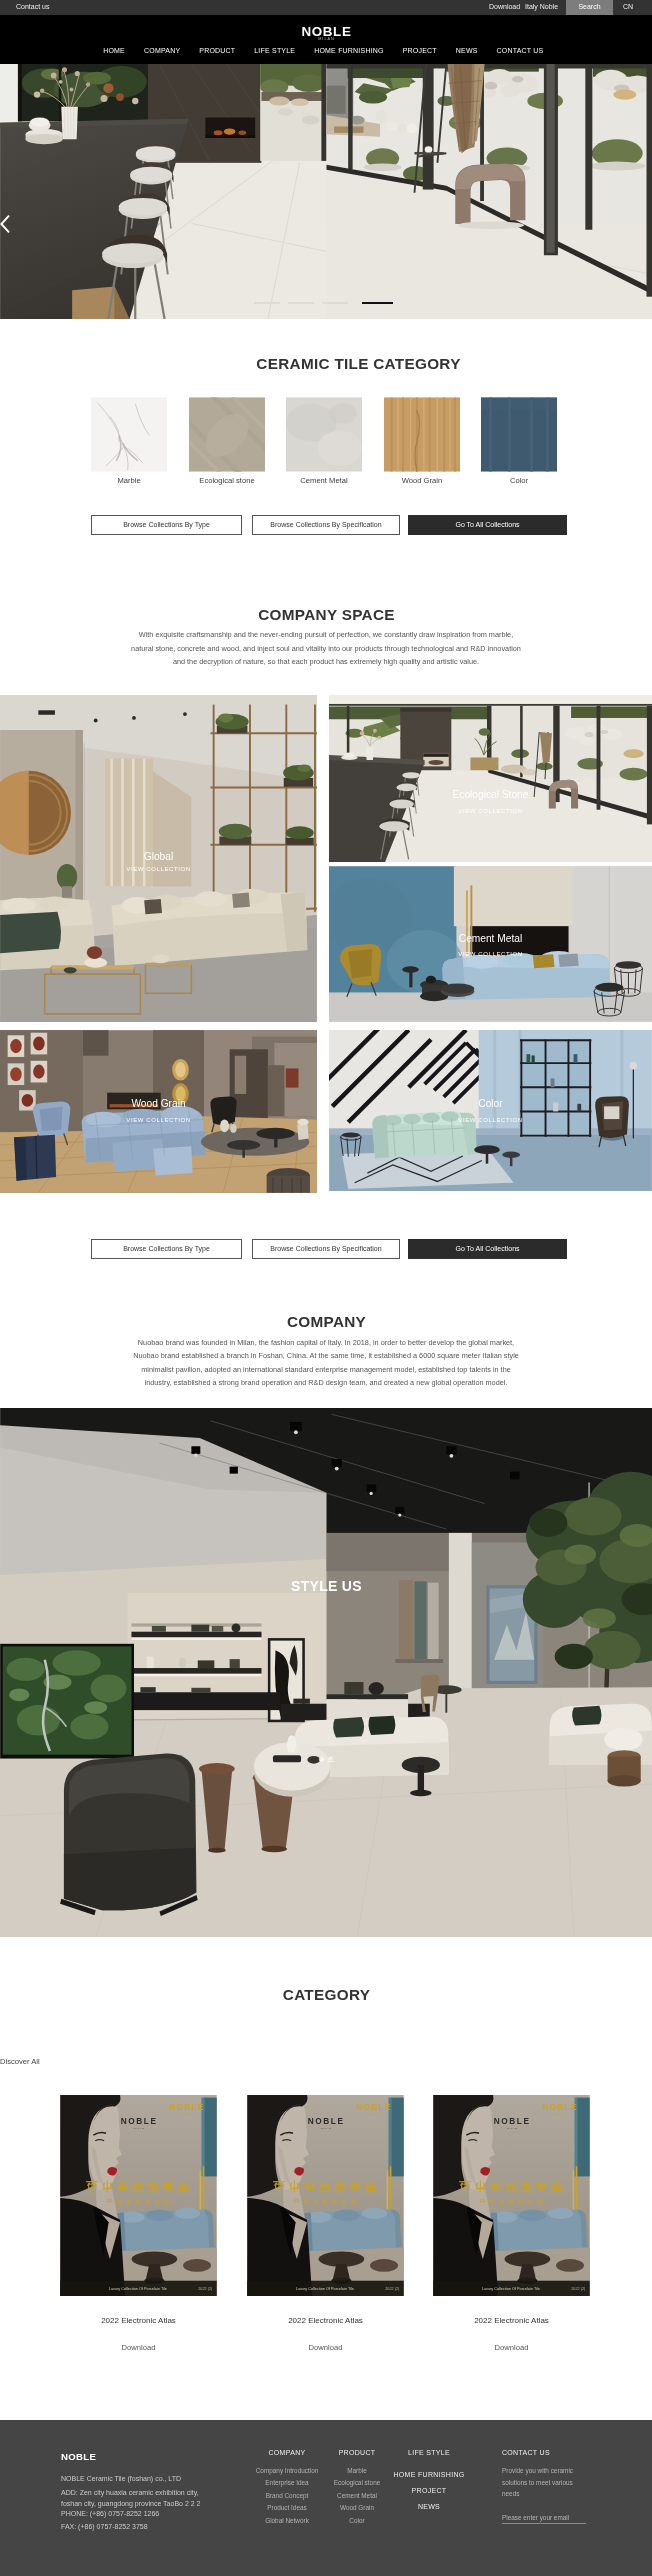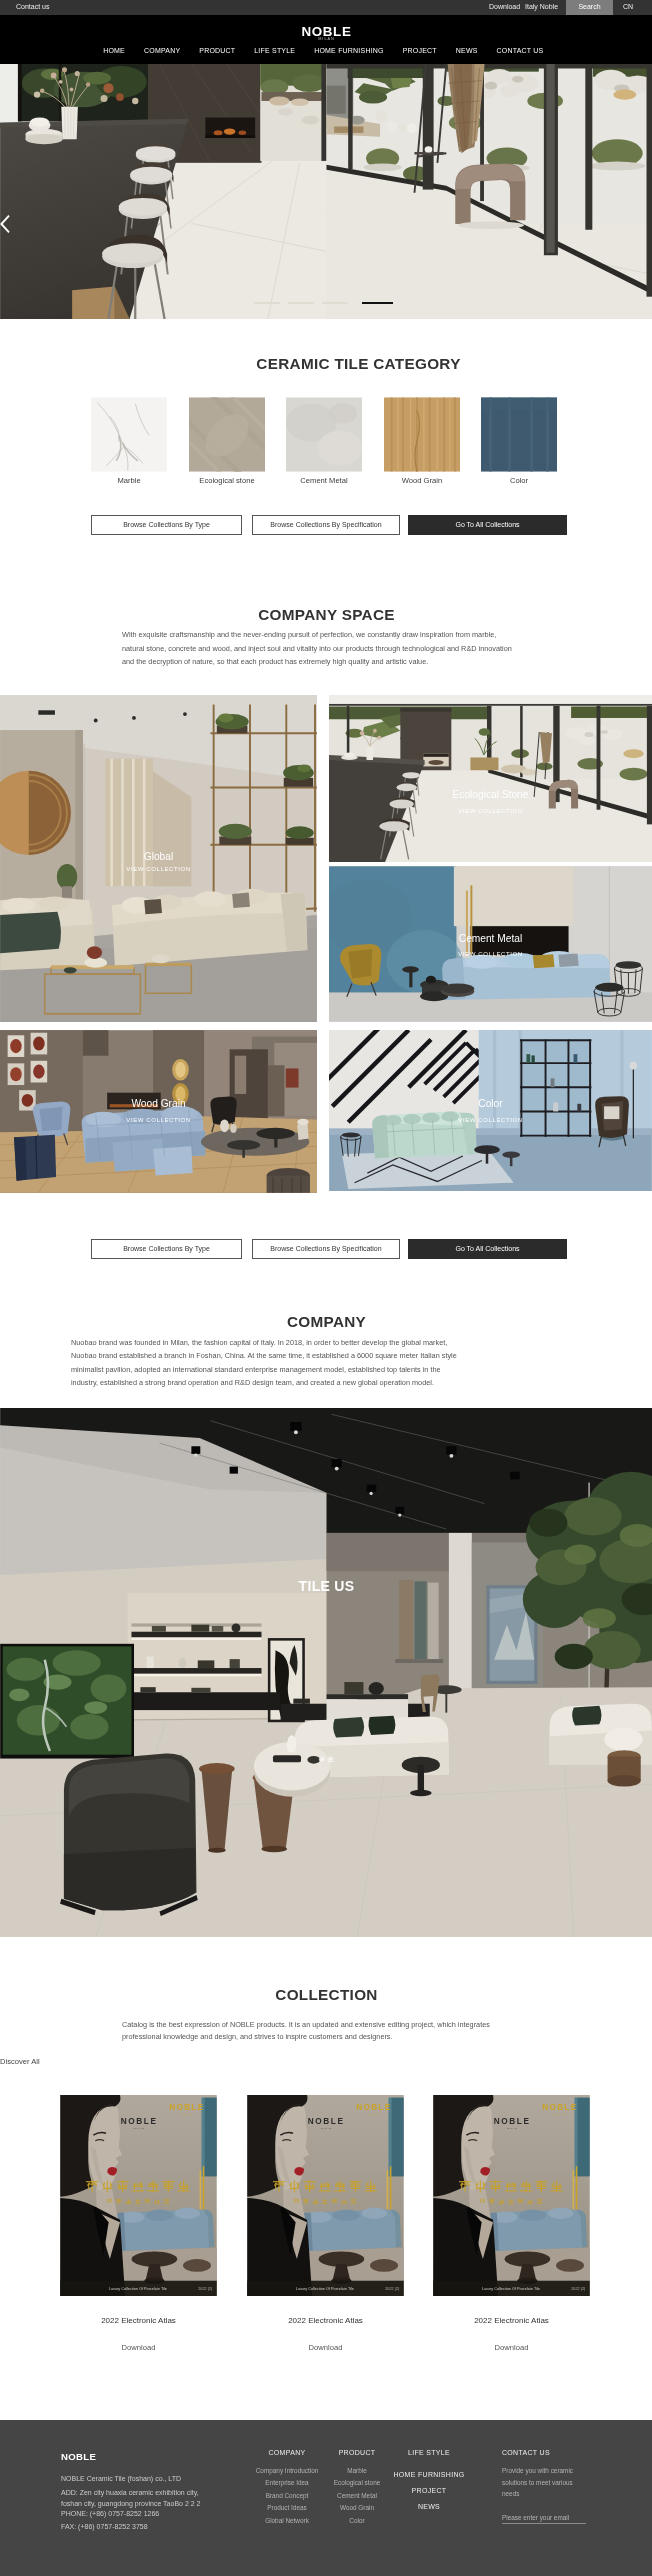--- a/index.html
+++ b/index.html
@@ -1,21 +1,21 @@
 <!DOCTYPE html>
 <html style="font-size:10.2px"><head>
 <meta charset="utf-8">
 <style>
   * { margin:0; padding:0; box-sizing:border-box; }
   html,body { background:#fff; }
   body { font-family:"Liberation Sans", sans-serif; }
   #page { position:relative; width:653px; height:2576px; margin:0 auto; background:#fff; overflow:hidden; }
   .abs { position:absolute; }
   .title { font-weight:bold; font-size:15.3px; color:#333; text-align:center; width:100%; letter-spacing:0.3px; }
-  .para { font-size:7.5px; color:#555; line-height:11.8px; }
+  .para { font-size:7.5px; color:#555; text-align:center; line-height:11.8px; }
 </style>
 </head>
 <body>
 <div id="page">
 
   <div class="abs" style="left:0;top:0;width:653px;height:14.7px;background:#333;color:#fff;">
 
     <div class="abs" style="left:16px;top:3.2px;font-size:7px;color:#eee;">Contact us</div>
 
     <div class="abs" style="left:489px;top:3.2px;font-size:7px;color:#eee;">Download</div>
@@ -1122,21 +1122,21 @@
     </g>
 
     <g>
       <ellipse cx="660" cy="560" rx="30" ry="13" fill="#2d2b28"></ellipse>
       <rect x="655" y="560" width="10" height="44" fill="#232220"></rect>
       <ellipse cx="660" cy="604" rx="17" ry="5" fill="#232220"></ellipse>
     </g>
   </svg>
   </div>
 
-  <div class="abs" style="left:0;top:1578px;width:653px;text-align:center;color:#fff;font-weight:bold;font-size:14px;letter-spacing:0.3px;">TILE US</div>
+  <div class="abs" style="left:0;top:1578px;width:653px;text-align:center;color:#fff;font-weight:bold;font-size:14px;letter-spacing:0.3px;">STYLE US</div>
 
 
   <div class="abs" style="left:0;top:1755px;width:653px;">
       <svg width="19" height="9" style="display:block;margin:0 auto;" viewBox="0 0 30 14">
         <g stroke="#ffffff" stroke-width="1">
           <line x1="3.5" y1="8.3" x2="10.5" y2="8.3"></line>
           <line x1="4.2" y1="4.5" x2="4.2" y2="9.0"></line>
           <line x1="9.8" y1="4.5" x2="9.8" y2="9.0"></line>
           <line x1="9.0" y1="3.5" x2="11.0" y2="6.0"></line>
           <line x1="2.8" y1="6.5" x2="11.2" y2="6.5"></line>
@@ -1144,23 +1144,22 @@
           <line x1="22.0" y1="1.5" x2="22.0" y2="11.5"></line>
           <line x1="20.0" y1="3.5" x2="18.2" y2="6.0"></line>
           <line x1="17.0" y1="10.3" x2="27.0" y2="10.3"></line>
           <line x1="17.8" y1="6.5" x2="26.2" y2="6.5"></line>
           <line x1="18.5" y1="4.7" x2="25.5" y2="4.7"></line>
           <line x1="19.2" y1="4.5" x2="19.2" y2="9.0"></line>
         </g>
       </svg>
     </div>
 
-  <div class="abs title" style="top:1986px;">COLLECTION</div>
-
-  <div class="abs para" style="left:122px;top:2019px;width:408px;font-size:7.3px;line-height:12px;">Catalog is the best expression of NOBLE products. It is an updated and extensive editing project, which integrates<br>professional knowledge and design, and strives to inspire customers and designers.</div>
+  <div class="abs title" style="top:1986px;">CATEGORY</div>
+
 
   <div class="abs" style="left:0;top:2057px;width:653px;text-align:left;font-size:7.6px;color:#444;">Discover All</div>
 
   <div class="abs" id="cards" style="left:0;top:2095px;width:653px;height:255px;">
 
     <div class="abs" style="left:60px;top:0;width:157px;height:201px;"><svg width="157" height="201" viewBox="0 0 246 316">
       <defs>
         <linearGradient id="cardbg" x1="0" y1="0" x2="0" y2="1">
           <stop offset="0" stop-color="#b0a89d"></stop>
               <stop offset="0.6" stop-color="#a1988c"></stop>

